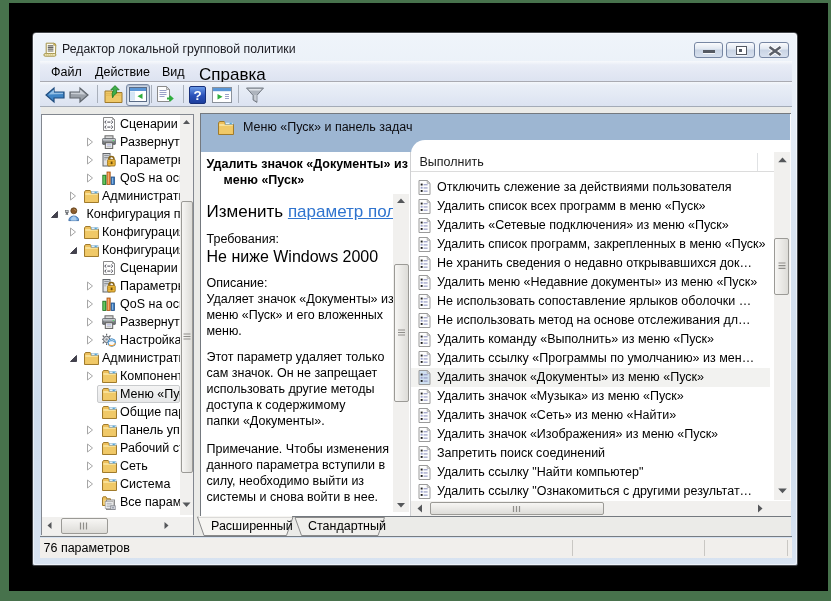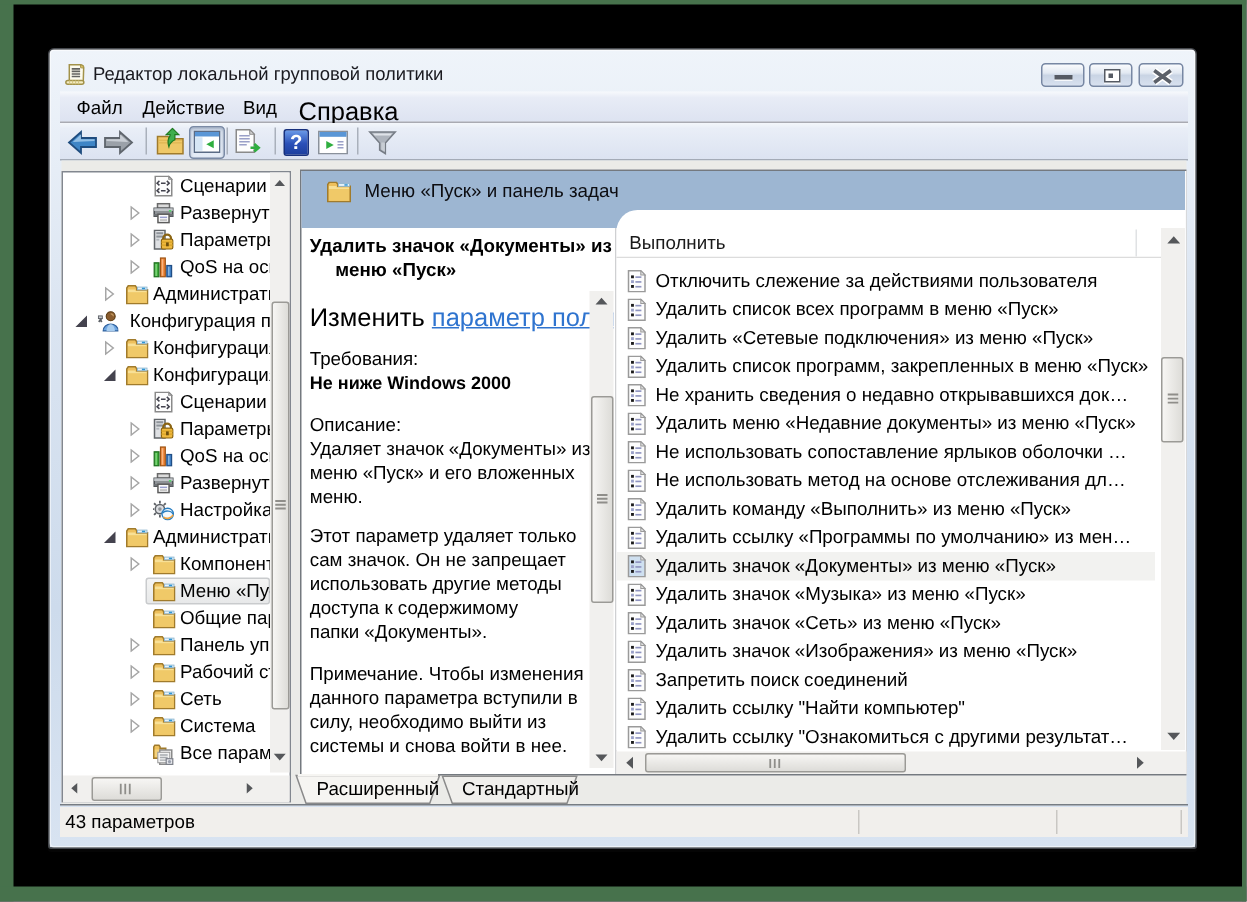--- a/index.html
+++ b/index.html
@@ -369,21 +369,21 @@
       <path d="M1.3 5 L14.7 5 L14.7 12.8 L1.3 12.8 Z" fill="#f0c968"></path>
       <rect x="7.6" y="1.4" width="7.4" height="1.8" fill="#eaf4fb" stroke="#8fb6d0" stroke-width="0.6"></rect>
       <rect x="11.6" y="1.8" width="2.2" height="1" fill="#2f95d5"></rect>
     </svg>
 <div class="txt" style="left:243px;top:120px;font-size:12.5px;color:#0c0c10;">Меню «Пуск» и панель задач</div>
 <div class="a" style="left:200.5px;top:151.5px;width:208.5px;height:364px;overflow:hidden;">
 <div class="txt" style="left:6px;top:5.5px;font-size:12.5px;font-weight:bold;">Удалить значок «Документы» из</div>
 <div class="txt" style="left:6px;top:21.5px;font-size:12.5px;font-weight:bold;margin-left:17px;">меню «Пуск»</div>
 <div class="txt" style="left:6px;top:50.5px;font-size:17px;font-weight:normal;text-align:right;">Изменить <span style="color:#2f74cf;text-decoration:underline">параметр политики</span></div>
 <div class="txt" style="left:6px;top:80.5px;font-size:12.5px;font-weight:normal;">Требования:</div>
-<div class="txt" style="left:6px;top:96.5px;font-size:12px;font-weight:bold;">Не ниже Windows 2000</div>
+<div class="txt" style="left:6px;top:96.5px;font-size:16px;font-weight:normal;">Не ниже Windows 2000</div>
 <div class="txt" style="left:6px;top:124.5px;font-size:12.5px;font-weight:normal;">Описание:</div>
 <div class="txt" style="left:6px;top:140.5px;font-size:12.5px;font-weight:normal;">Удаляет значок «Документы» из</div>
 <div class="txt" style="left:6px;top:156.5px;font-size:12.5px;font-weight:normal;">меню «Пуск» и его вложенных</div>
 <div class="txt" style="left:6px;top:172.5px;font-size:12.5px;font-weight:normal;">меню.</div>
 <div class="txt" style="left:6px;top:198.5px;font-size:12.5px;font-weight:normal;">Этот параметр удаляет только</div>
 <div class="txt" style="left:6px;top:214.5px;font-size:12.5px;font-weight:normal;">сам значок. Он не запрещает</div>
 <div class="txt" style="left:6px;top:230.5px;font-size:12.5px;font-weight:normal;">использовать другие методы</div>
 <div class="txt" style="left:6px;top:246.5px;font-size:12.5px;font-weight:normal;">доступа к содержимому</div>
 <div class="txt" style="left:6px;top:262.5px;font-size:12.5px;font-weight:normal;">папки «Документы».</div>
 <div class="txt" style="left:6px;top:290.5px;font-size:12.5px;font-weight:normal;">Примечание. Чтобы изменения</div>
@@ -543,21 +543,21 @@
 <svg width="13" height="15" viewBox="0 0 13 15" style="position:absolute;left:7px;top:235.5px;">
         <path d="M1 0.5 h8.2 l2.8 2.8 v11.2 h-11 Z" fill="#fdfdfd" stroke="#9a9a9a"></path>
         <path d="M9.2 0.5 l2.8 2.8 h-2.8 Z" fill="#e3e3e3" stroke="#9a9a9a" stroke-width="0.7"></path>
         <rect x="2.7" y="3.6" width="1.9" height="1.9" fill="#1b1b1b"></rect>
         <rect x="5.6" y="4.2" width="4" height="1.1" fill="#8f94c0"></rect>
         <rect x="2.7" y="6.8" width="1.9" height="1.9" fill="#9aa0c8"></rect>
         <rect x="5.6" y="7.4" width="4" height="1.1" fill="#8f94c0"></rect>
         <rect x="2.7" y="10" width="1.9" height="1.9" fill="#1b1b1b"></rect>
         <rect x="5.6" y="10.6" width="4" height="1.1" fill="#8f94c0"></rect>
       </svg>
-<div class="txt" style="left:26px;top:235.5px;font-size:12.5px;">Удалить значок «Сеть» из меню «Пуск»</div>
+<div class="txt" style="left:26px;top:235.5px;font-size:12.5px;">Удалить значок «Сеть» из меню «Найти»</div>
 <svg width="13" height="15" viewBox="0 0 13 15" style="position:absolute;left:7px;top:254.5px;">
         <path d="M1 0.5 h8.2 l2.8 2.8 v11.2 h-11 Z" fill="#fdfdfd" stroke="#9a9a9a"></path>
         <path d="M9.2 0.5 l2.8 2.8 h-2.8 Z" fill="#e3e3e3" stroke="#9a9a9a" stroke-width="0.7"></path>
         <rect x="2.7" y="3.6" width="1.9" height="1.9" fill="#1b1b1b"></rect>
         <rect x="5.6" y="4.2" width="4" height="1.1" fill="#8f94c0"></rect>
         <rect x="2.7" y="6.8" width="1.9" height="1.9" fill="#9aa0c8"></rect>
         <rect x="5.6" y="7.4" width="4" height="1.1" fill="#8f94c0"></rect>
         <rect x="2.7" y="10" width="1.9" height="1.9" fill="#1b1b1b"></rect>
         <rect x="5.6" y="10.6" width="4" height="1.1" fill="#8f94c0"></rect>
       </svg>
@@ -621,16 +621,16 @@
     </svg>
 <svg width="240" height="22" viewBox="0 0 240 22" style="position:absolute;left:193px;top:515.5px;">
       <path d="M102 1.5 L108.5 19.5 L185 19.5 L191.5 1.5 Z" fill="#f0efec" stroke="#8a8a8a"></path>
       <path d="M4.5 1 L11 19.5 L93.5 19.5 L100 1 Z" fill="#f6f5f2" stroke="#8a8a8a"></path>
       <path d="M5.5 0.5 L99 0.5" stroke="#f6f5f2" stroke-width="2"></path>
     </svg>
 <div class="txt" style="left:211px;top:519px;font-size:12.5px;">Расширенный</div>
 <div class="txt" style="left:308px;top:519px;font-size:12.5px;">Стандартный</div>
 <div class="a" style="left:39.5px;top:536px;width:752px;height:1px;background:#767c83;"></div>
 <div class="a" style="left:39.5px;top:537.5px;width:752px;height:20px;background:#f1efec;"></div>
-<div class="txt" style="left:43.5px;top:541px;font-size:12.5px;">43 параметров</div>
+<div class="txt" style="left:43.5px;top:541px;font-size:12.5px;">76 параметров</div>
 <div class="a" style="left:572px;top:539.5px;width:1px;height:16px;background:#c9c7c3;"></div>
 <div class="a" style="left:704px;top:539.5px;width:1px;height:16px;background:#c9c7c3;"></div>
 <div class="a" style="left:787px;top:539.5px;width:1px;height:16px;background:#c9c7c3;"></div>
 </div>
 </body></html>

